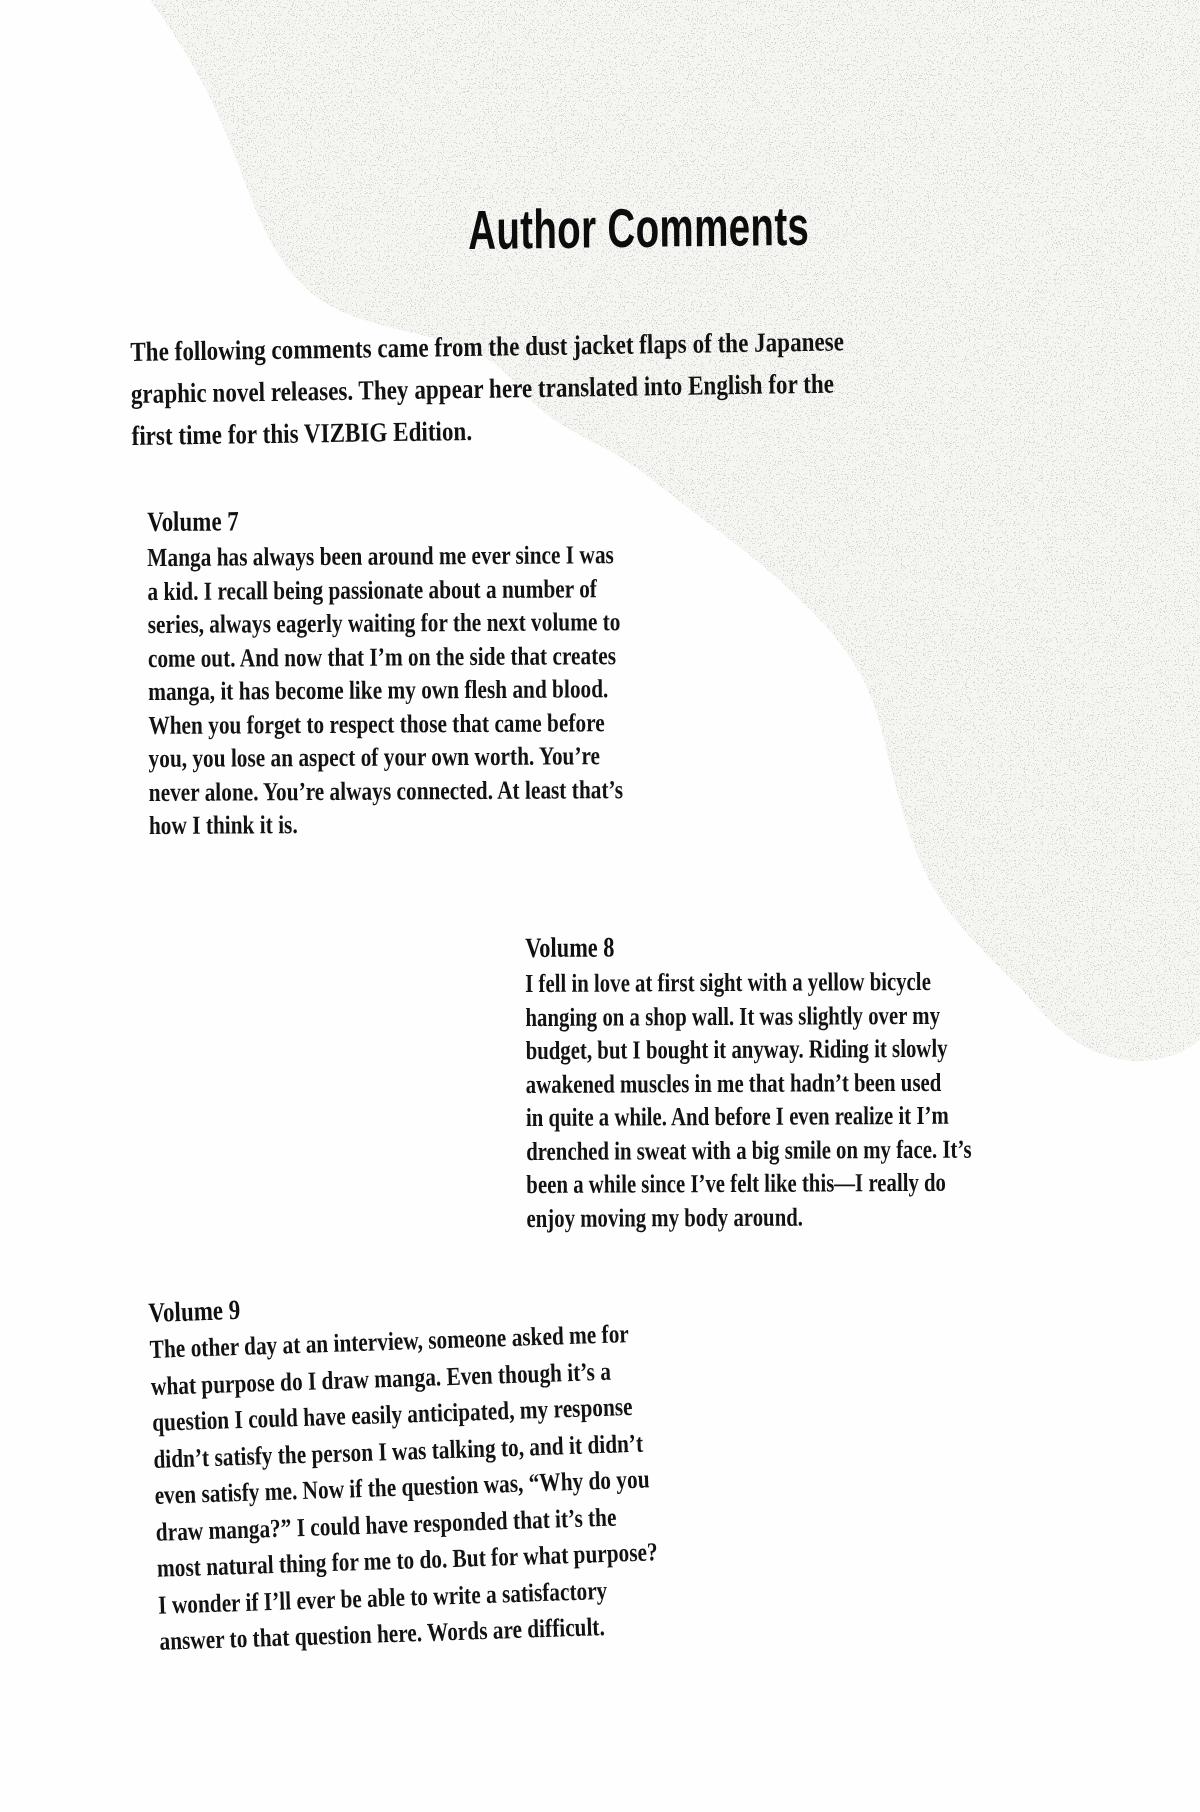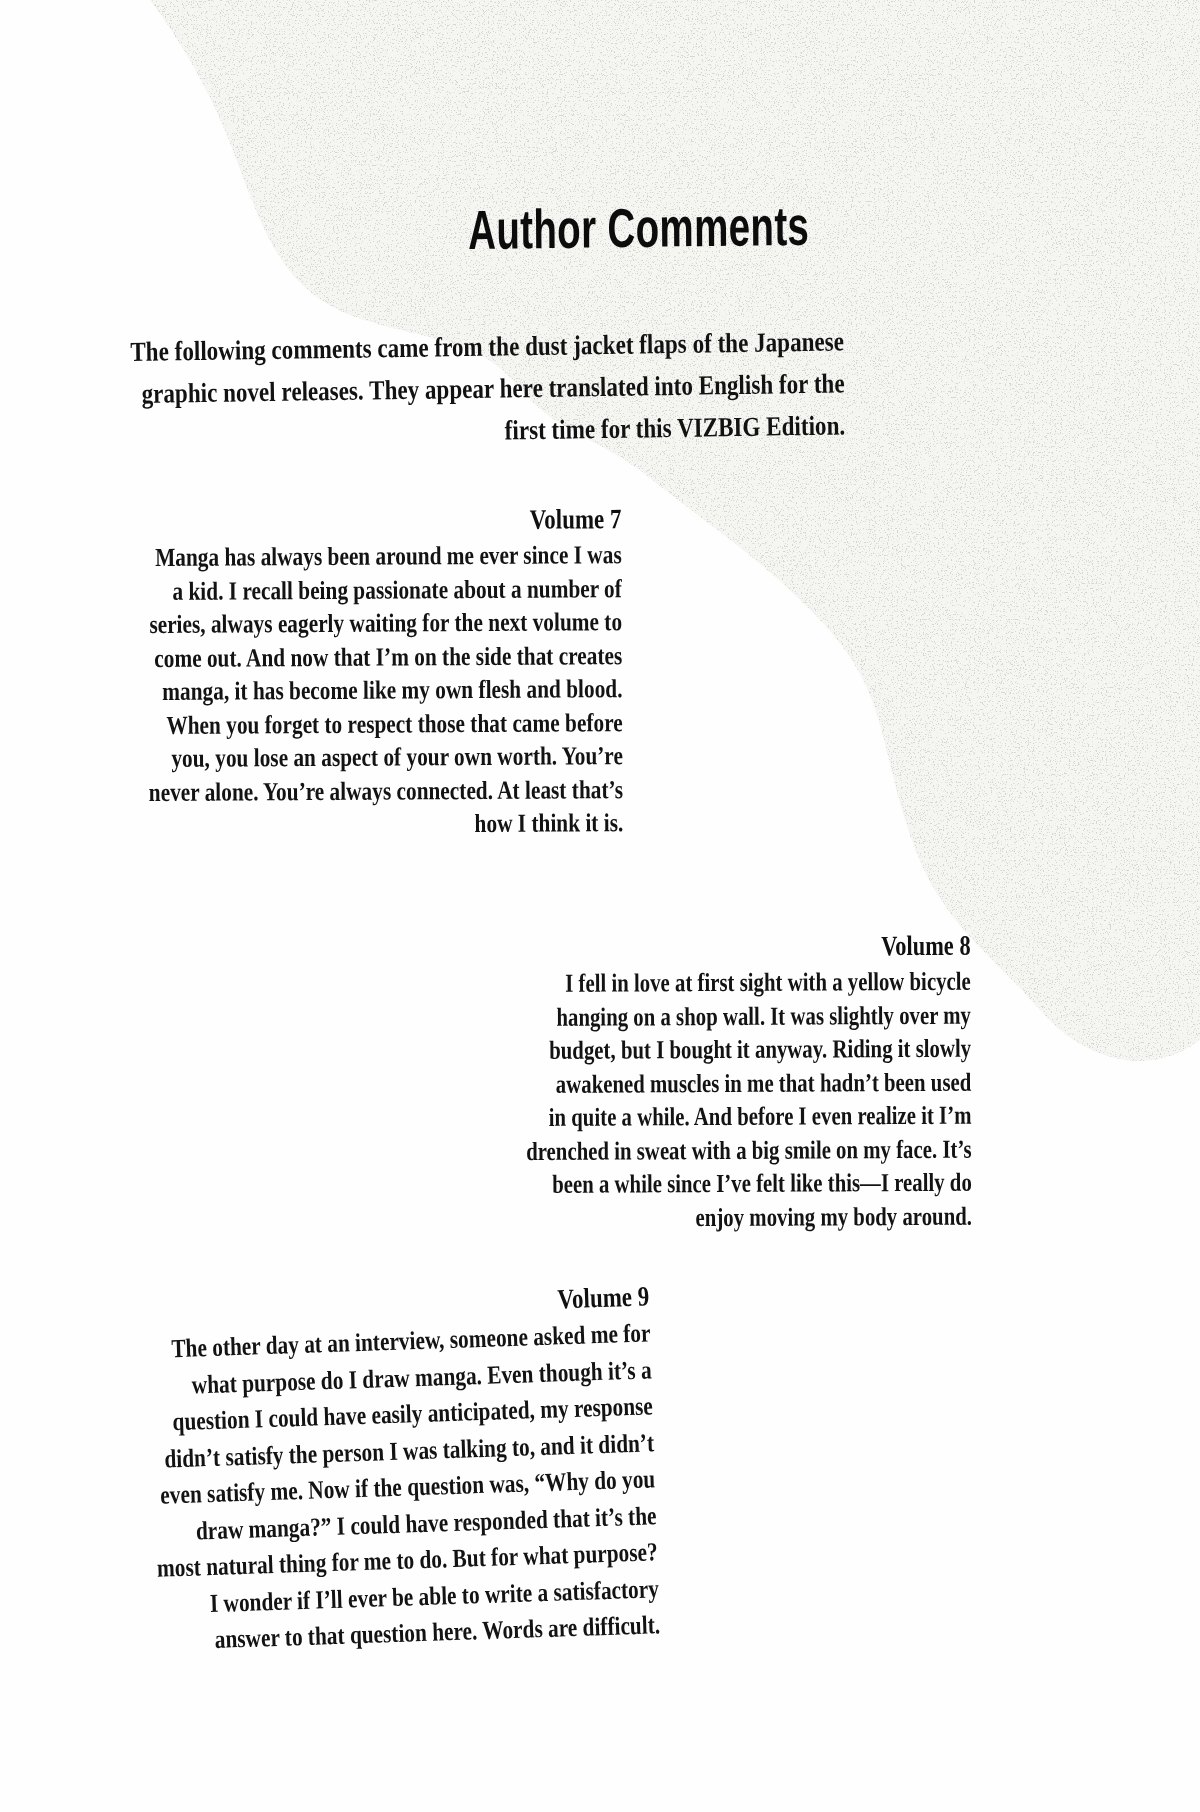--- a/index.html
+++ b/index.html
@@ -3,21 +3,20 @@
 <meta charset="utf-8">
 <style>
   html,body { margin:0; padding:0; background:#ffffff; }
   .page {
     position:relative;
     width:1200px; height:1812px;
     background:#fefefe;
     overflow:hidden;
     font-family:"Liberation Serif", serif;
     color:#141414;
-    text-align:right;
   }
   .noise-layer { position:absolute; left:0; top:0; pointer-events:none; }
   .title {
     position:absolute; left:468px; top:203px; margin:0;
     font-family:"Liberation Sans", sans-serif;
     font-weight:bold;
     font-size:55px; line-height:55px;
     white-space:nowrap;
     letter-spacing:0.5px;
     color:#0c0c0c;

